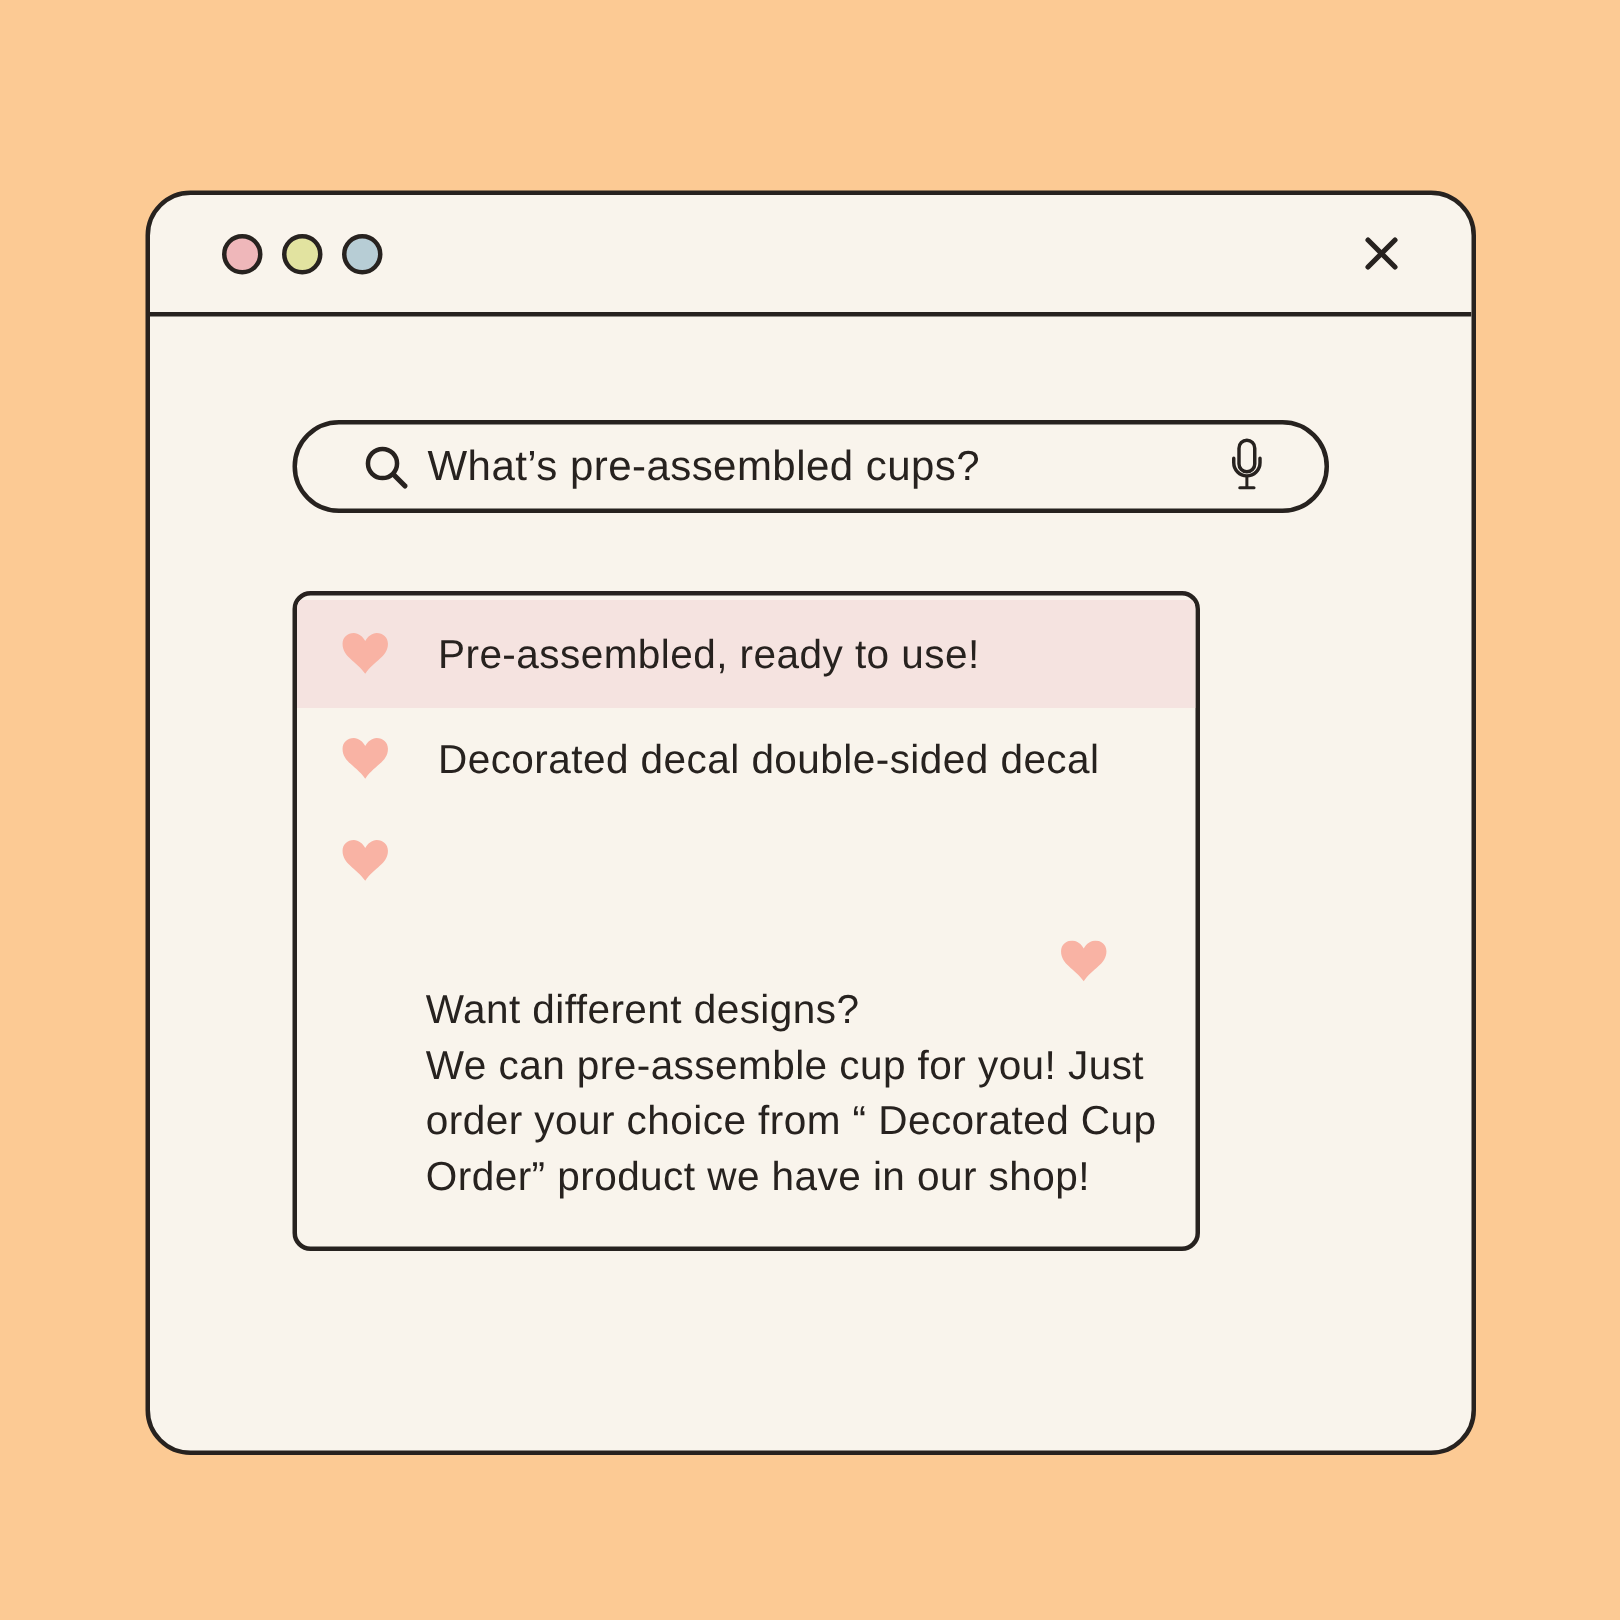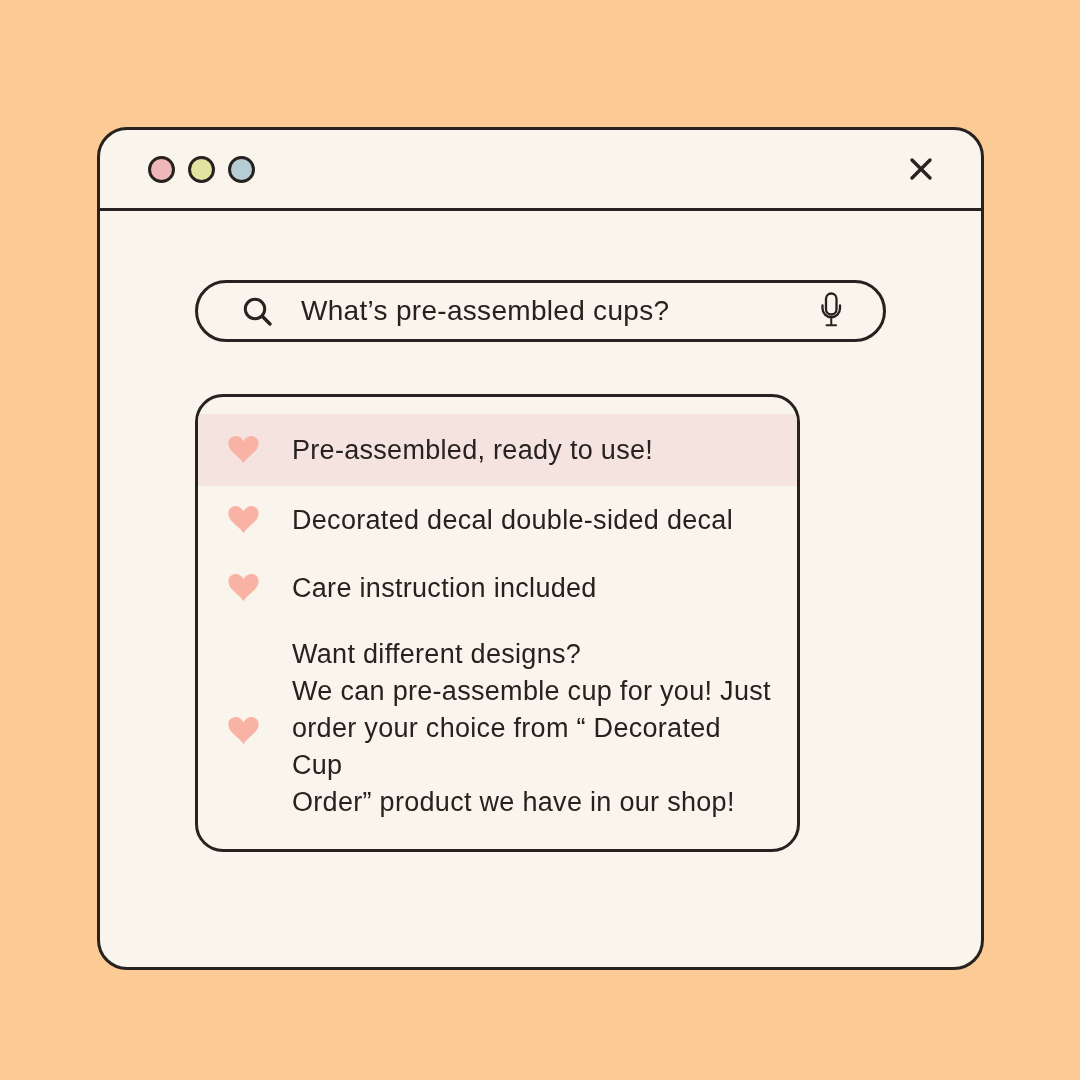--- a/index.html
+++ b/index.html
@@ -53,56 +53,57 @@
     margin: 69px 0 0 95px;
     width: 691px; height: 62px;
     border: 3px solid #27221F;
     border-radius: 31px;
     display: flex;
     align-items: center;
     padding: 0 40px 0 44px;
     background: #F9F4EC;
   }
   .searchbar .query {
-    margin-left: 28px;
+    margin-left: 12px;
     font-size: 28px;
     letter-spacing: 0.3px;
     white-space: nowrap;
   }
   .searchbar .mic { margin-left: auto; display: flex; }
   .panel {
     box-sizing: border-box;
     margin: 52px 0 0 95px;
     width: 605px;
     border: 3px solid #27221F;
-    border-radius: 28px;
+    border-radius: 12px;
     background: #F9F4EC;
     overflow: hidden;
-    padding: 17px 0 28px 0;
+    padding: 3px 0 28px 0;
   }
   .row {
     display: flex;
     align-items: center;
     padding-left: 30px;
     padding-right: 26px;
     min-height: 68px;
     box-sizing: border-box;
     font-size: 27px;
     letter-spacing: 0.3px;
     cursor: pointer;
   }
   .row.highlighted {
     min-height: 72px;
     background: #F5E3E0;
   }
   .row .heart { flex: 0 0 auto; margin-right: 33px; display: flex; }
   .row.multiline {
-    align-items: center;
+    align-items: flex-end;
     padding-top: 14px;
     min-height: 0;
+    flex-direction: column;
   }
   .row.multiline .heart { margin-top: 5px; }
   .row .txt { white-space: pre-line; line-height: 37px; }
   svg { display: block; }
 </style>
 </head>
 <body>
 
 <div class="canvas">
   <div class="window">
@@ -160,21 +161,20 @@
         </span>
         <span class="txt">Decorated decal double-sided decal</span>
       </div>
 
       <div class="row">
         <span class="heart">
           <svg width="31" height="28" viewBox="0 0 32 29.6">
             <path d="M16 28.7 C9.5 19.4 0 16.9 0 7.5 C0 3.1 3.6 0 7.9 0 C11.3 0 14.4 2.6 16 5.6 C17.6 2.6 20.7 0 24.1 0 C28.4 0 32 3.1 32 7.5 C32 16.9 22.1 19.4 16 28.7 Z" fill="#F9B3A4"></path>
           </svg>
         </span>
-        <span class="txt">Care instruction included</span>
       </div>
 
 
       <div class="row multiline">
         <span class="heart">
           <svg width="31" height="28" viewBox="0 0 32 29.6">
             <path d="M16 28.7 C9.5 19.4 0 16.9 0 7.5 C0 3.1 3.6 0 7.9 0 C11.3 0 14.4 2.6 16 5.6 C17.6 2.6 20.7 0 24.1 0 C28.4 0 32 3.1 32 7.5 C32 16.9 22.1 19.4 16 28.7 Z" fill="#F9B3A4"></path>
           </svg>
         </span>
         <span class="txt">Want different designs?

